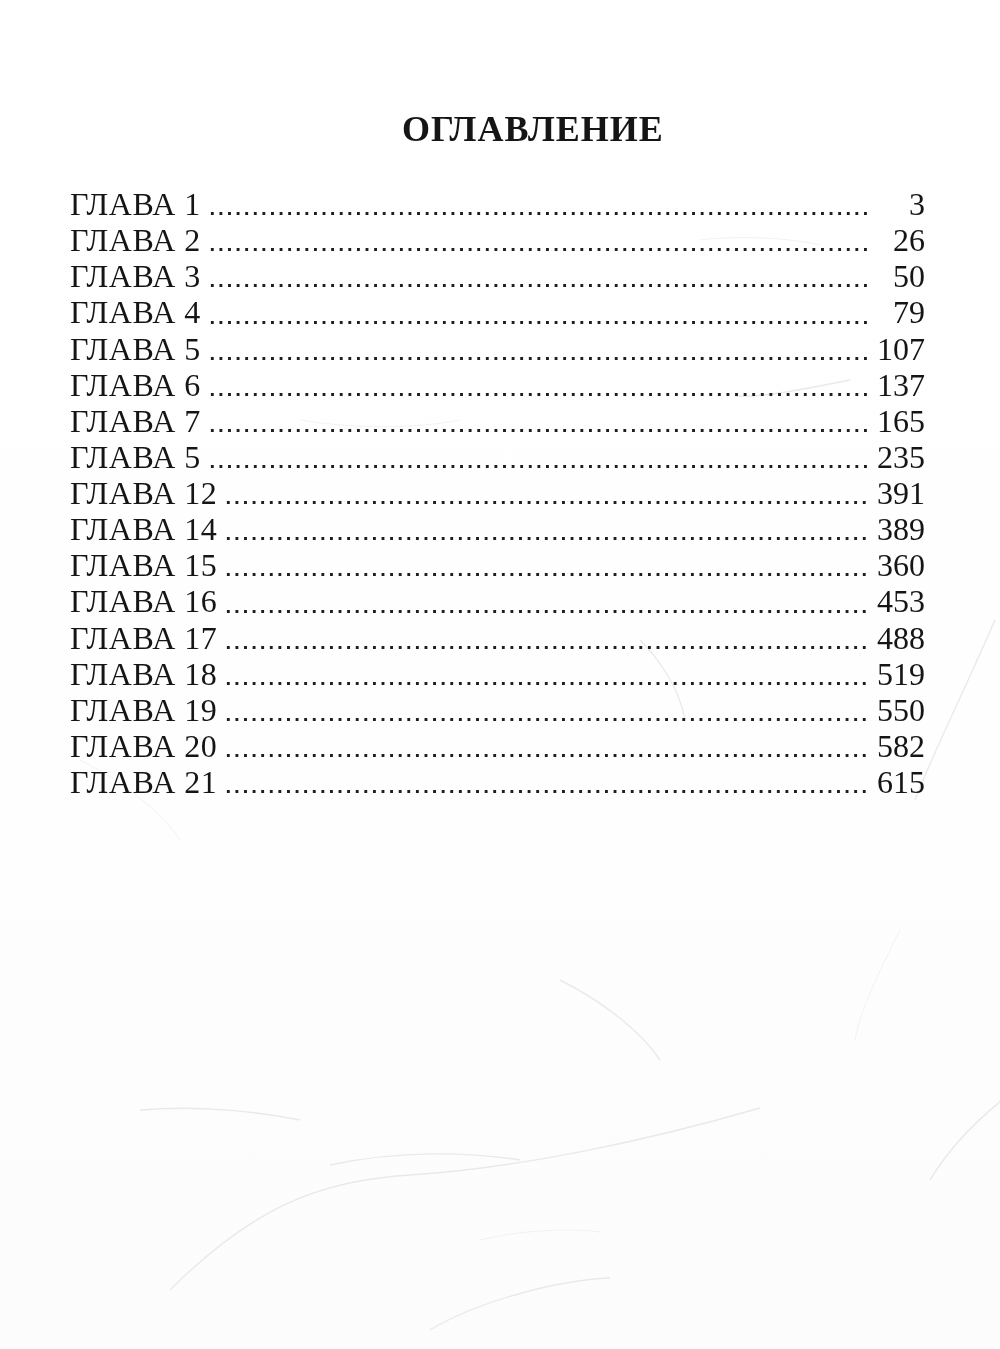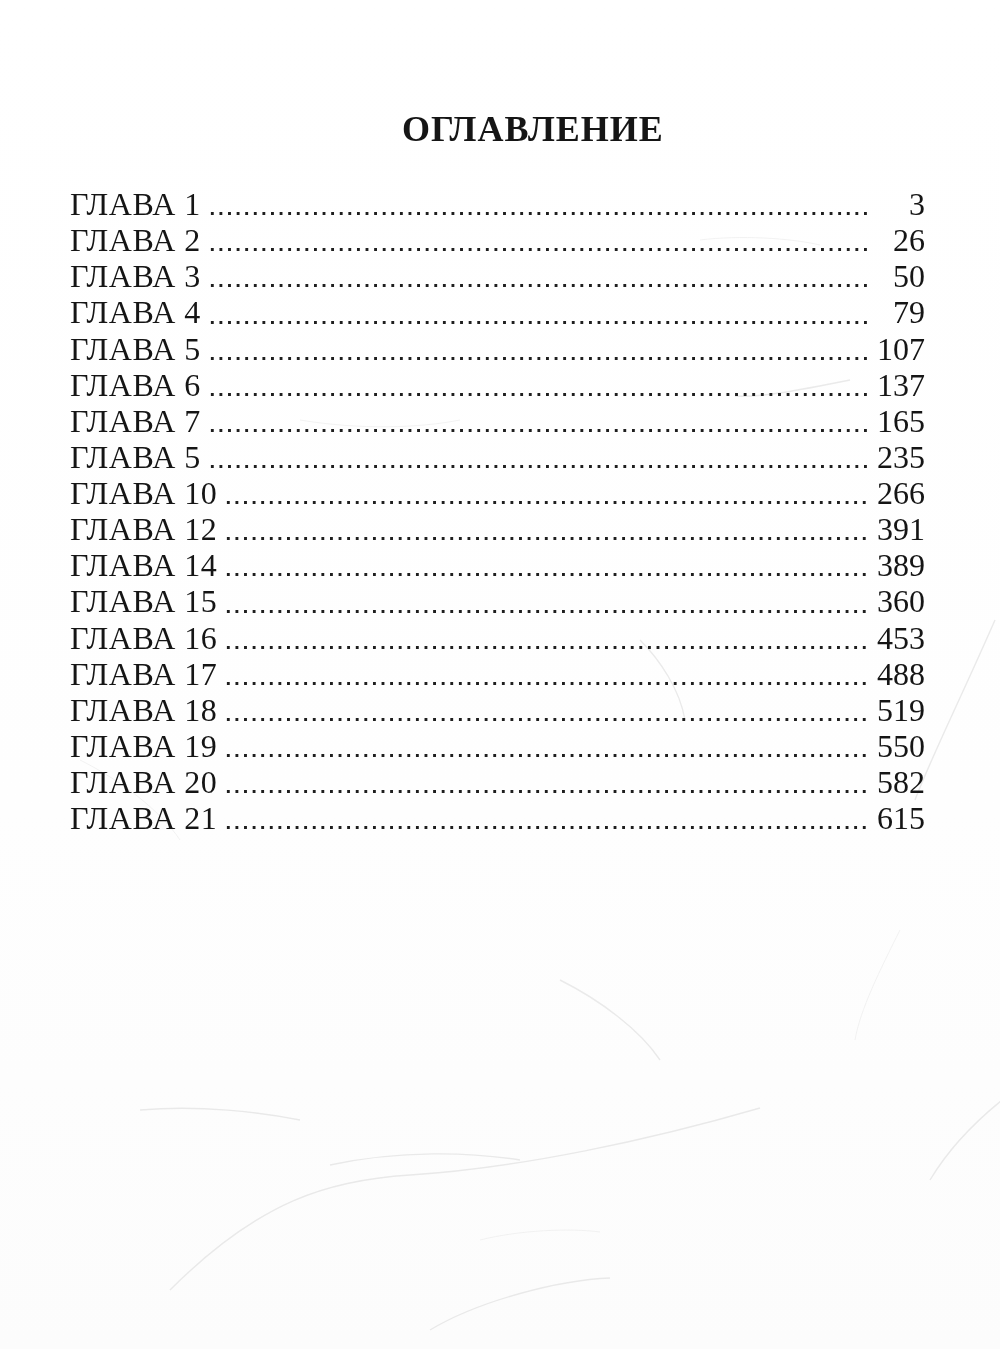--- a/index.html
+++ b/index.html
@@ -136,25 +136,20 @@
       <span class="toc-label">ГЛАВА 7</span>
       <span class="dot-leader"></span>
       <span class="toc-page-num">165</span>
     </div>
     <div class="toc-row">
       <span class="toc-label">ГЛАВА 5</span>
       <span class="dot-leader"></span>
       <span class="toc-page-num">235</span>
     </div>
     <div class="toc-row">
-      <span class="toc-label">ГЛАВА 10</span>
-      <span class="dot-leader"></span>
-      <span class="toc-page-num">266</span>
-    </div>
-    <div class="toc-row">
       <span class="toc-label">ГЛАВА 12</span>
       <span class="dot-leader"></span>
       <span class="toc-page-num">391</span>
     </div>
     <div class="toc-row">
       <span class="toc-label">ГЛАВА 14</span>
       <span class="dot-leader"></span>
       <span class="toc-page-num">389</span>
     </div>
     <div class="toc-row">

